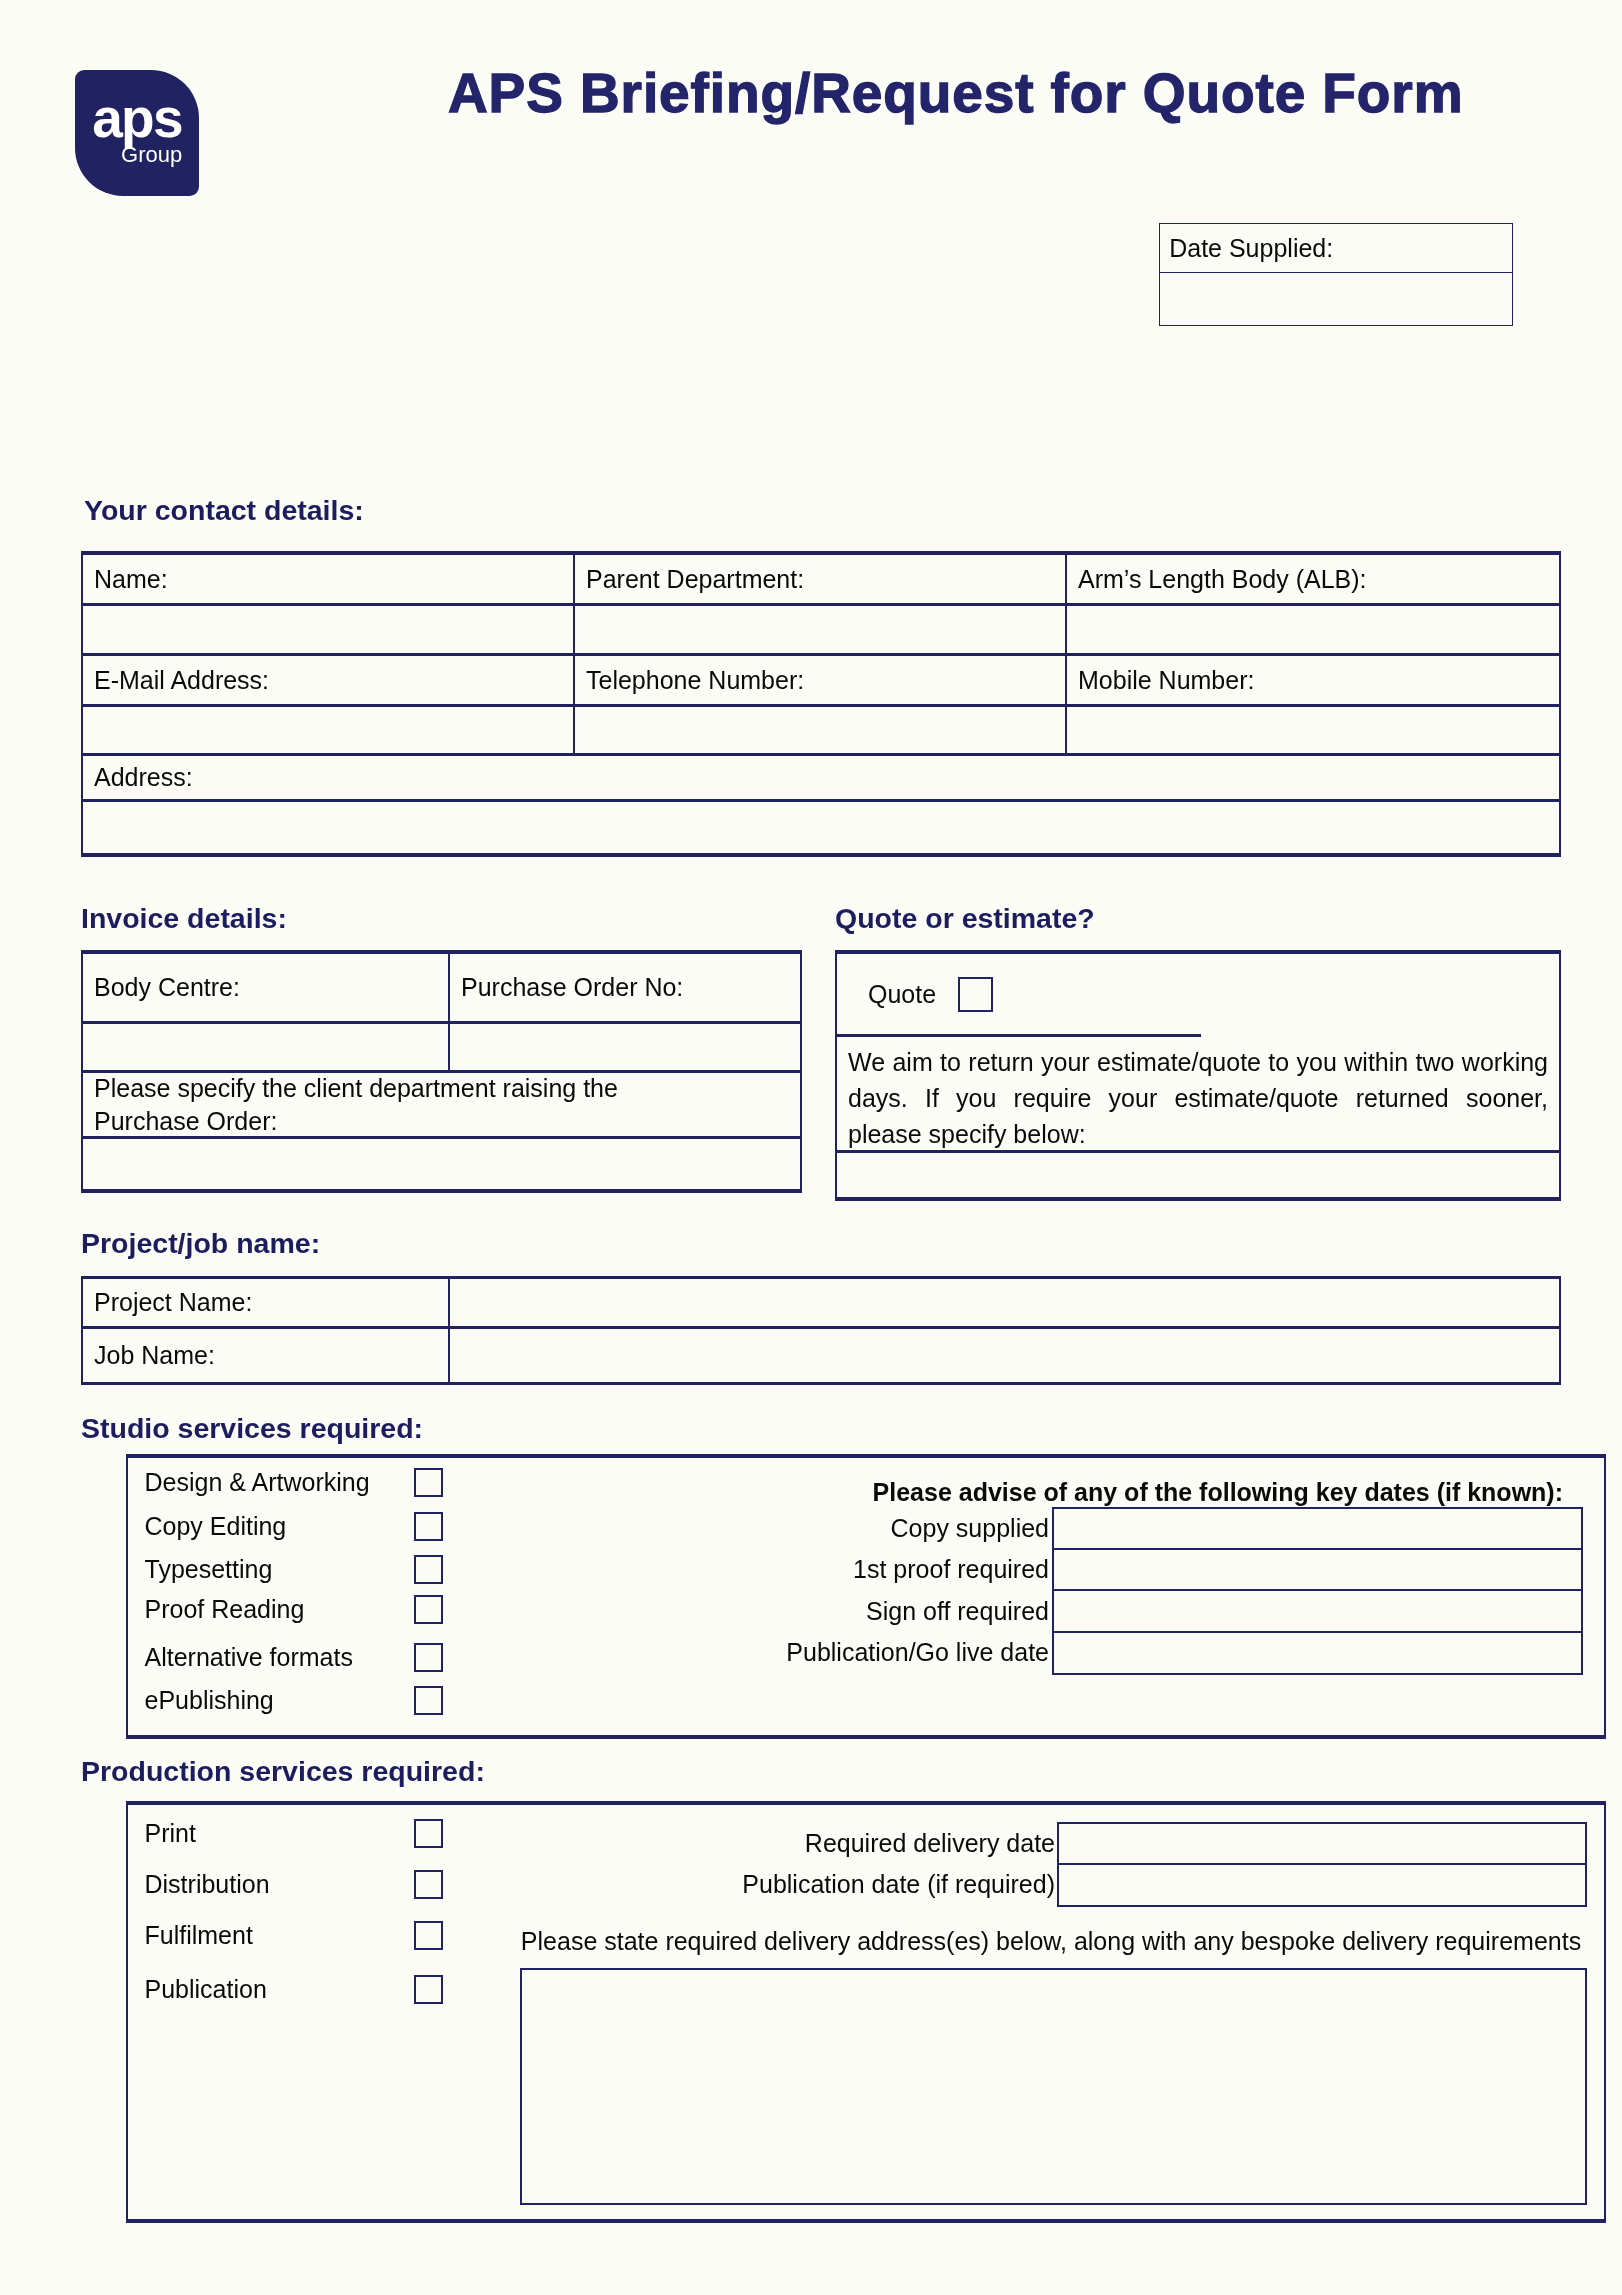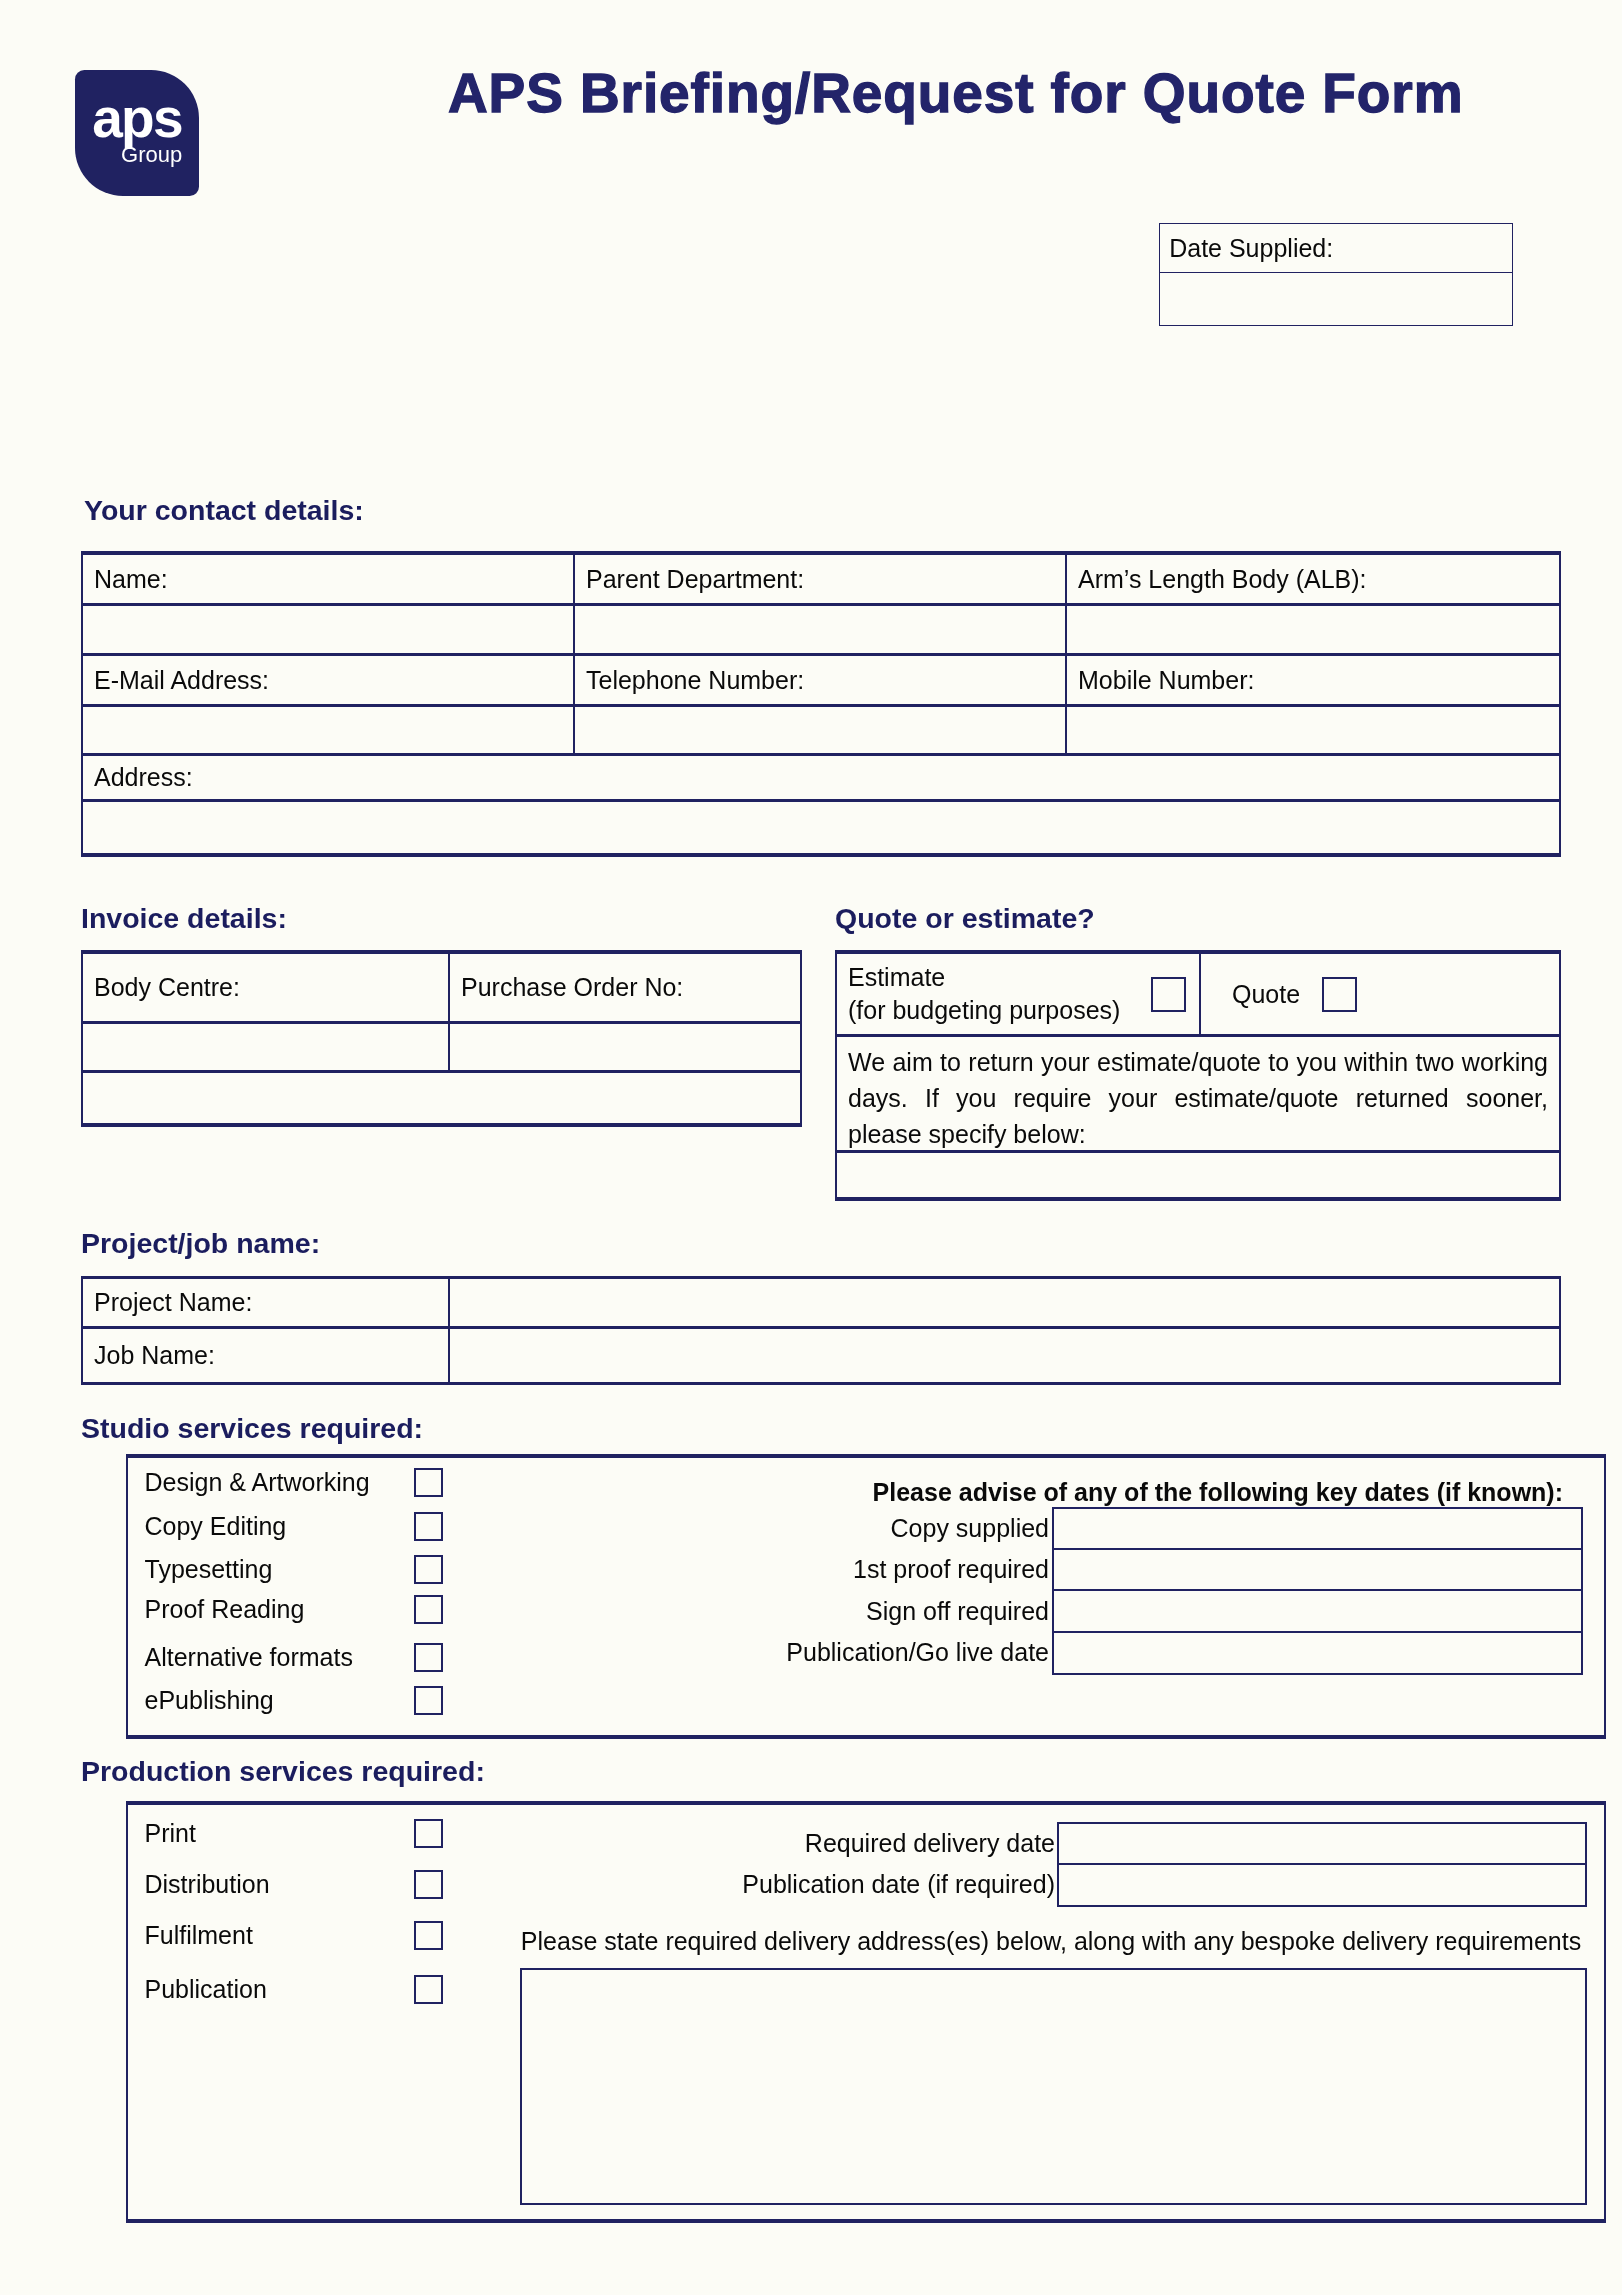--- a/index.html
+++ b/index.html
@@ -107,32 +107,28 @@
     <div class="cell bB span3 rE">Address:</div>
     <div class="cell span3 rF"></div>
   </div>
 
   <div class="sec-h" style="left:81px;top:902px;">Invoice details:</div>
   <div class="grid-table i-table">
     <div class="cell bR bB iA">Body Centre:</div>
     <div class="cell bB iA">Purchase Order No:</div>
     <div class="cell bR bB iB"></div>
     <div class="cell bB iB"></div>
+    <div class="cell bB span2 iC note-cell">
+      <div class="wrap">Please specify the client department raising the Purchase Order:</div>
+    </div>
     <div class="cell span2 iD"></div>
   </div>
 
   <div class="sec-h" style="left:835px;top:902px;">Quote or estimate?</div>
   <div class="grid-table q-table">
-    <div class="bR bB qA est-cell">
-      <div class="est-text">
-        <div>Estimate</div>
-        <div>(for budgeting purposes)</div>
-      </div>
-      <span class="checkbox big"></span>
-    </div>
     <div class="bB qA quote-cell">
       <span>Quote</span>
       <span class="checkbox big"></span>
     </div>
     <div class="bB span2 qB q-note">We aim to return your estimate/quote to you within two working days. If you require your estimate/quote returned sooner, please specify below:</div>
     <div class="span2 qC"></div>
   </div>
 
   <div class="sec-h" style="left:81px;top:1227px;">Project/job name:</div>
   <div class="grid-table p-table">

